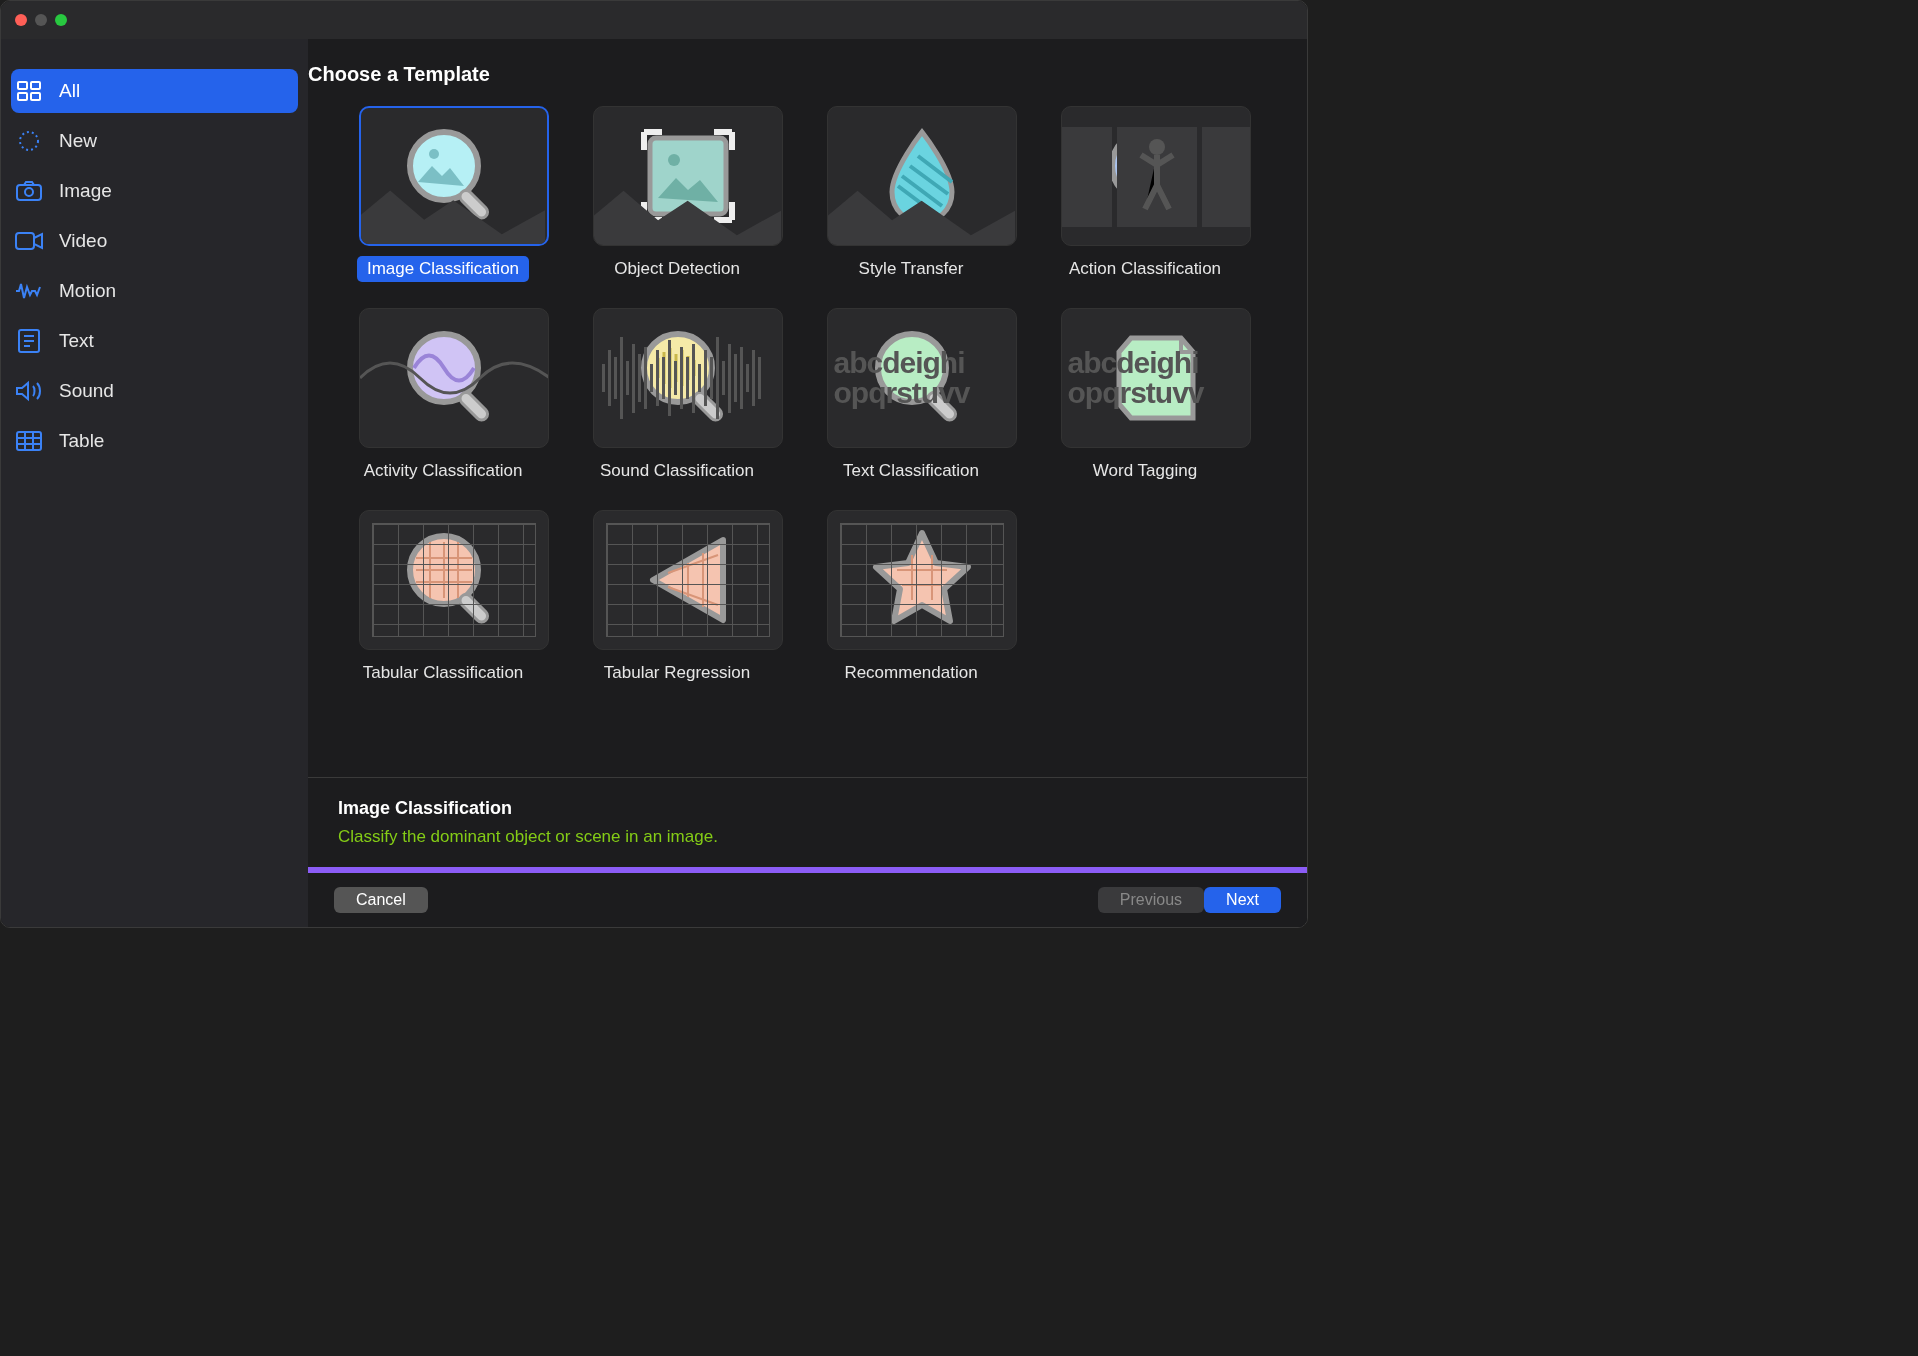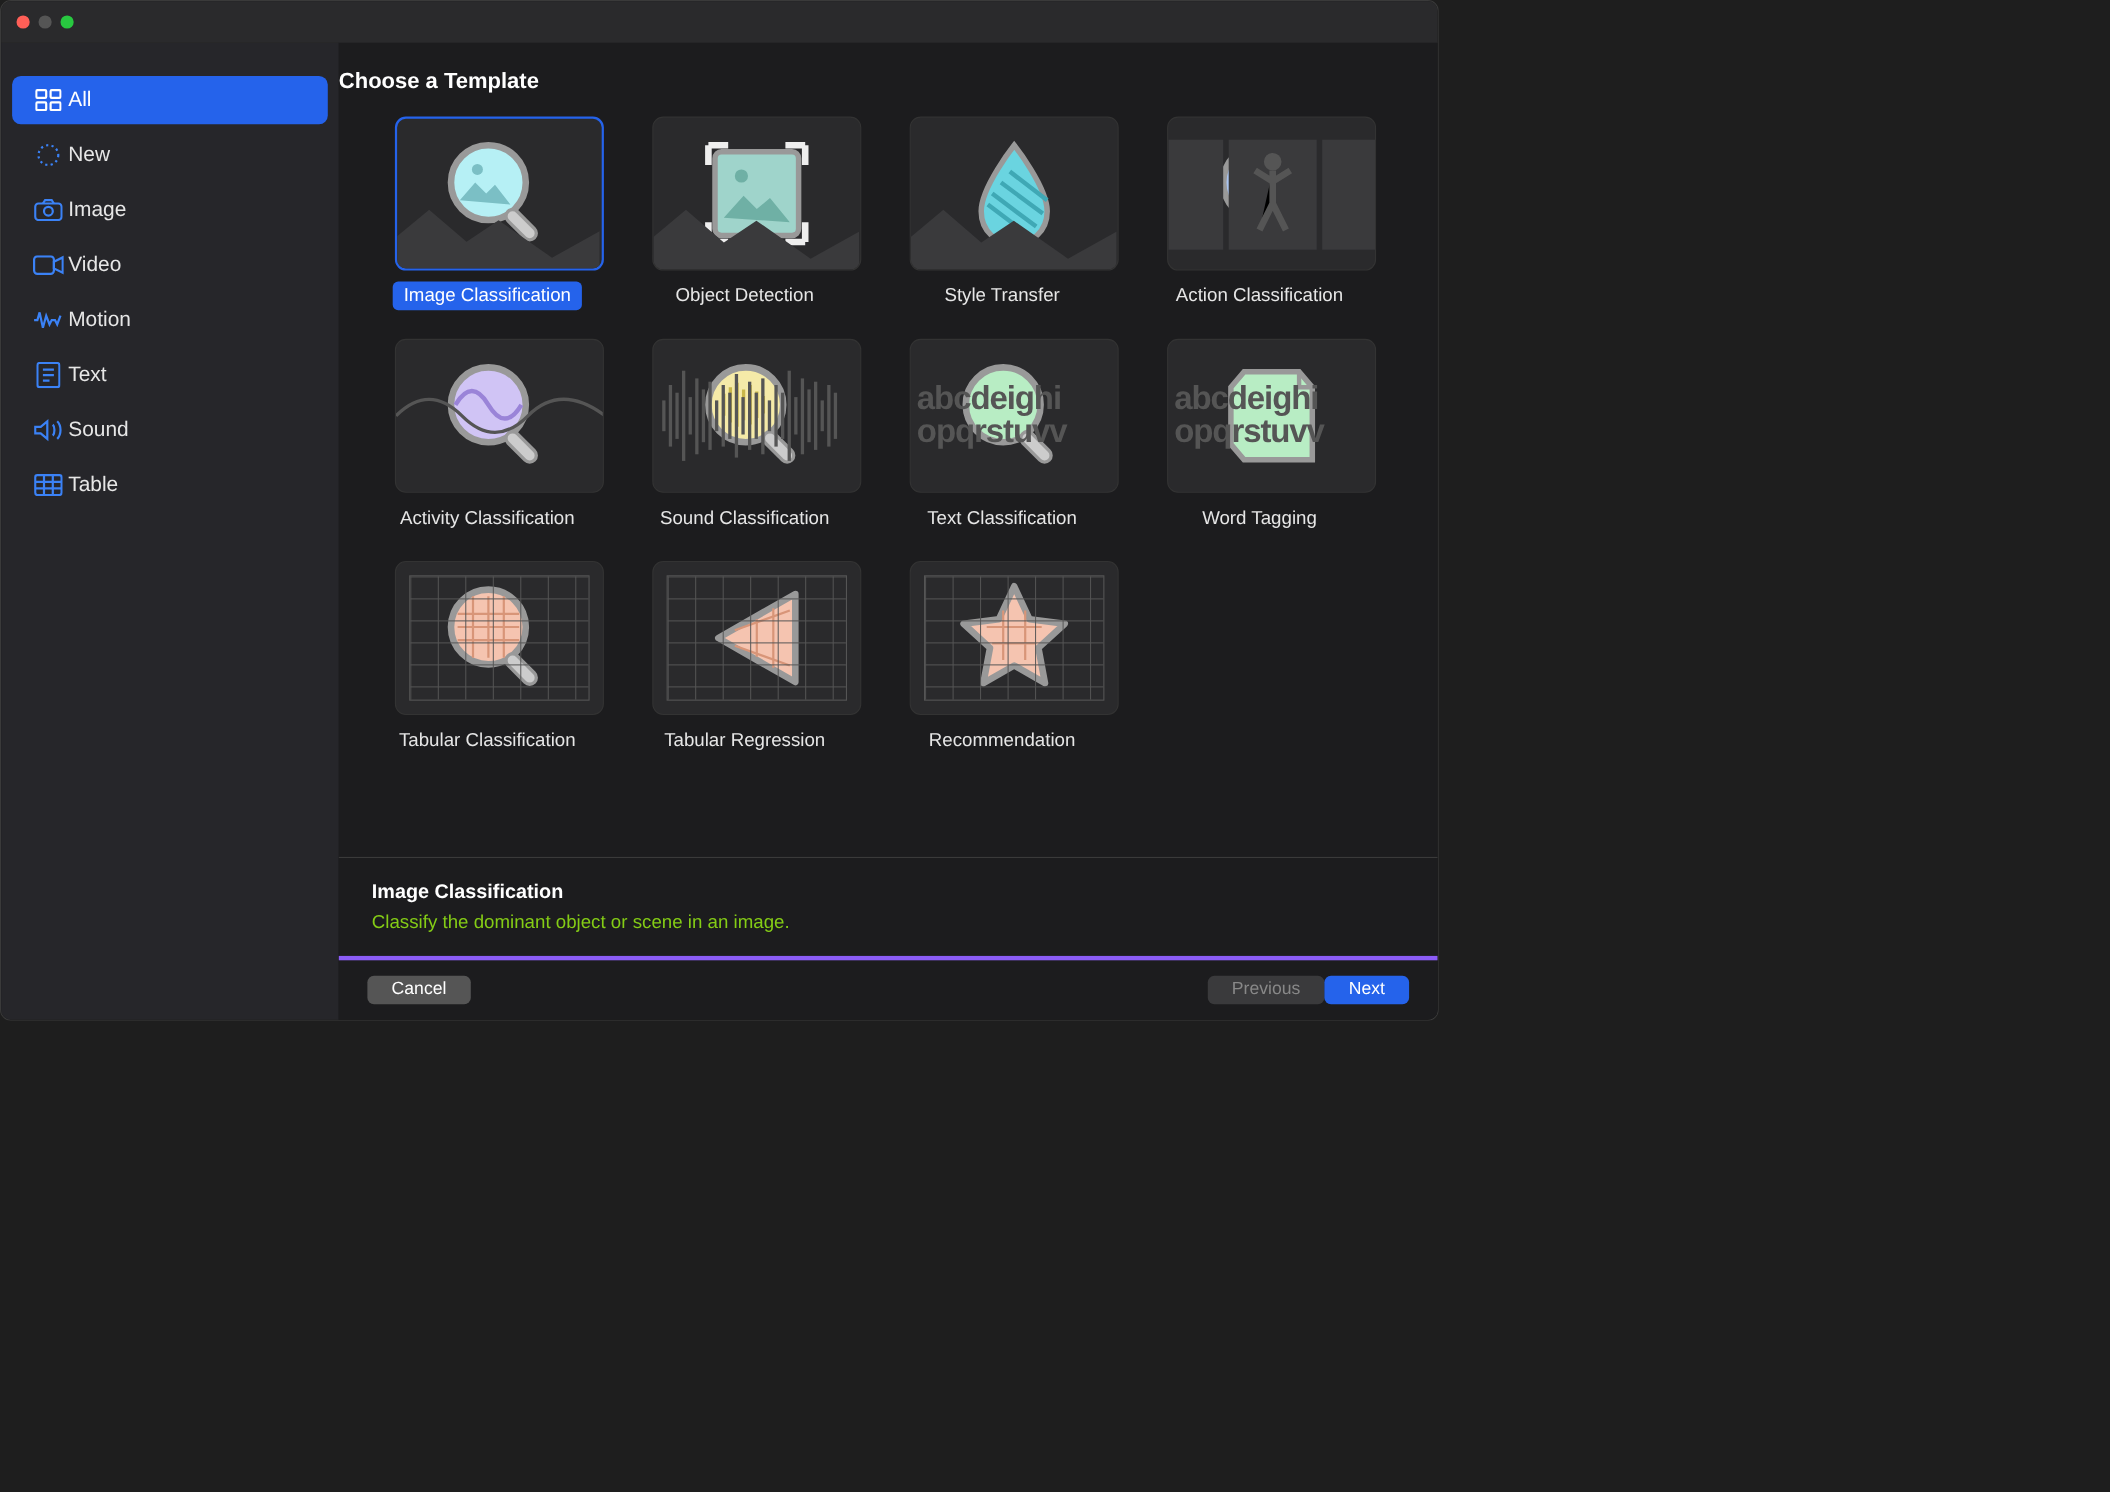--- a/index.html
+++ b/index.html
@@ -41,22 +41,22 @@
   min-height: 0;
 }
 .sidebar {
   width: 307px;
   background: #26262a;
   padding: 30px 10px 10px 10px;
 }
 .sidebar-item {
   display: flex;
   align-items: center;
-  gap: 4px;
-  padding: 10px 19px;
+  gap: 16px;
+  padding: 10px 4px;
   border-radius: 8px;
   color: #e6e6e6;
   font-size: 19px;
   margin-bottom: 6px;
   cursor: default;
 }
 .sidebar-item.active {
   background: #2563eb;
   color: #fff;
 }
@@ -132,21 +132,21 @@
 .detail-title {
   font-size: 18px;
   font-weight: 700;
   margin-bottom: 8px;
 }
 .detail-desc {
   font-size: 17px;
   color: #84cc16;
 }
 .footer {
-  border-top: 4px solid #8b5cf6;
+  border-top: 6px solid #8b5cf6;
   display: flex;
   align-items: center;
   padding: 14px 26px;
   background: #1c1c1e;
 }
 .btn {
   padding: 4px 22px;
   border-radius: 6px;
   font-size: 16px;
   border: none;

